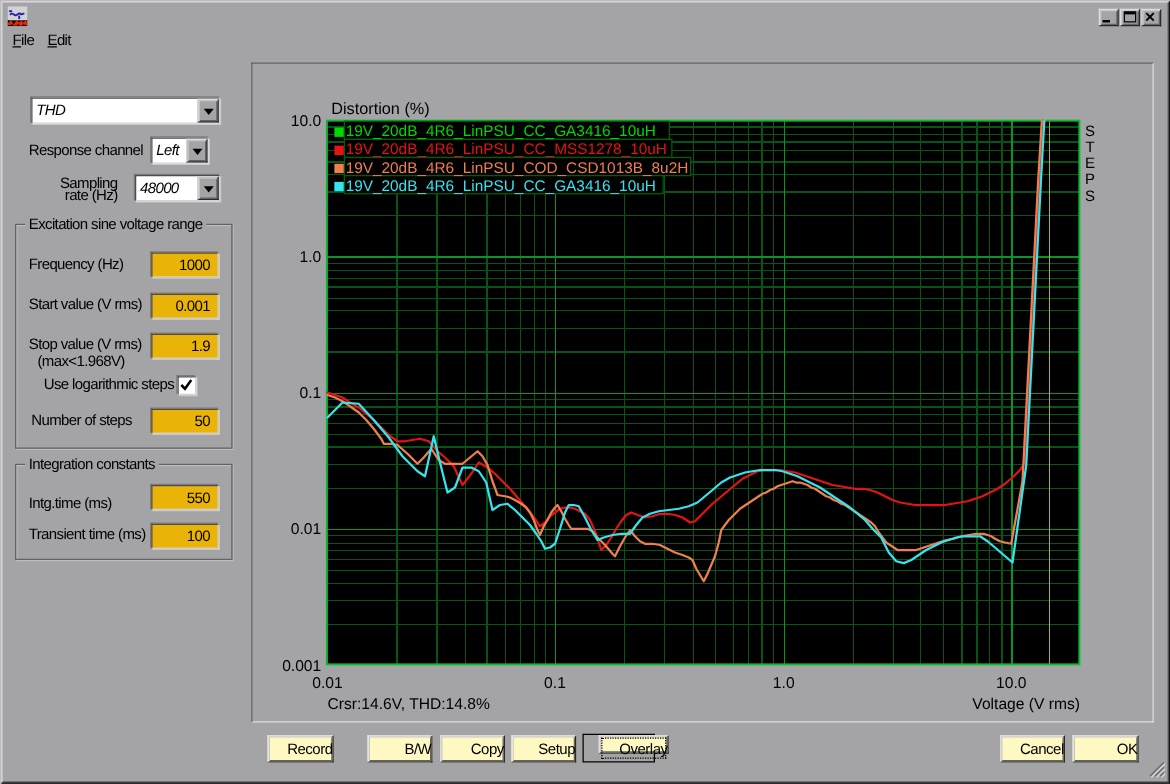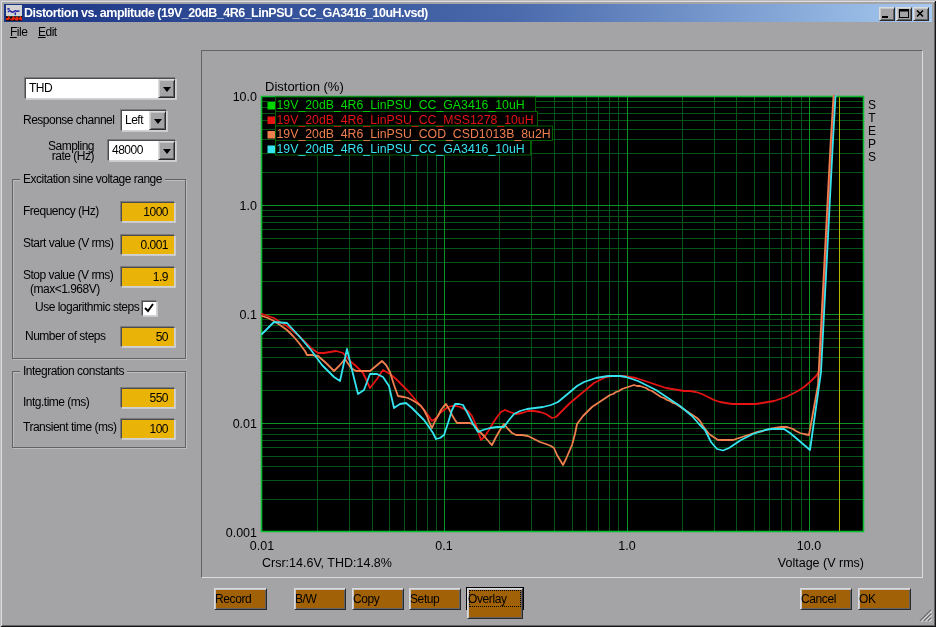--- a/index.html
+++ b/index.html
@@ -19,42 +19,39 @@
 .group{position:absolute;border:1px solid #636366;
  box-shadow:1px 1px 0 #bcbcbf, inset 1px 1px 0 #bcbcbf;}
 .gtitle{position:absolute;top:-7px;left:7px;background:#a4a4a7;padding:0 3px;
  font-size:12px;letter-spacing:-0.5px;line-height:13px;white-space:nowrap}
 .edit{position:absolute;background:#eab308;border:1px solid;
  border-color:#4c4c4f #d2d2d5 #d2d2d5 #4c4c4f;
  box-shadow:-1px -1px 0 #7b7b7e, 1px 1px 0 #cacacd;
  font-size:12px;letter-spacing:-0.5px;text-align:right;padding:2px 6px 0 0;color:#000}
 .combo{position:absolute;background:#fff;border:1px solid;
  border-color:#4c4c4f #d2d2d5 #d2d2d5 #4c4c4f;
- box-shadow:-1px -1px 0 #7b7b7e, 1px 1px 0 #cacacd;}
+ box-shadow:-1px -1px 0 #7b7b7e, 1px 1px 0 #cacacd;font-style:italic;}
 .ctext{position:absolute;left:3px;top:2px;font-size:12px;letter-spacing:-0.5px;color:#000;white-space:nowrap}
 .cbtn{position:absolute;right:0;top:0;bottom:0;width:17px;background:#a4a4a7;
  border:1px solid;border-color:#dcdcdf #2a2a2c #2a2a2c #dcdcdf;
  box-shadow:inset 1px 1px 0 #c6c6c9, inset -1px -1px 0 #636366;}
 .tri{position:absolute;left:50%;top:50%;margin:-2px 0 0 -4px;width:0;height:0;
  border-left:4px solid transparent;border-right:4px solid transparent;border-top:5px solid #000}
-.btn{position:absolute;background:#a16207;
+.btn{position:absolute;background:#fef9c3;
  border:1px solid;border-color:#dcdcdf #2a2a2c #2a2a2c #dcdcdf;
  box-shadow:inset 1px 1px 0 #c6c6c9, inset -1px -1px 0 #636366;
- font-size:12px;letter-spacing:-0.4px;color:#000;text-align:left;line-height:20px}
+ font-size:12px;letter-spacing:-0.4px;color:#000;text-align:right;line-height:20px}
 #chartpanel{position:absolute;left:201px;top:50px;width:722px;height:528px;
  border:1px solid;border-color:#636366 #dcdcdf #dcdcdf #636366;}
 .cbx{position:absolute;background:#fff;border:1px solid;
  border-color:#4c4c4f #d2d2d5 #d2d2d5 #4c4c4f;
  box-shadow:-1px -1px 0 #7b7b7e, 1px 1px 0 #cacacd;}
 
 </style></head><body>
 <div id="win">
-<div id="title">
-      <span id="ttext">Distortion vs. amplitude (19V_20dB_4R6_LinPSU_CC_GA3416_10uH.vsd)</span>
-    </div>
 <svg class="abs" style="left:6px;top:5px" width="16" height="16">
 <rect width="16" height="16" fill="#d2d2d2"></rect>
 <path d="M1.5,4.5 q1,-1.5 2,0 M2,7 q1.5,-2 3,-0.5 q1.5,1.5 3,0 q1.5,-1.5 3,0 l2.5,-0.8 M9,7.5 q1,2 0,3" stroke="#2424a8" stroke-width="1.5" fill="none"></path>
 <rect x="0" y="11" width="16" height="5" fill="#101010"></rect>
 <rect x="1" y="10.3" width="14" height="0.9" fill="#b8e4e4"></rect>
 <path d="M0,15 L0,13 L1.5,13 L2.8,10.5 L4,13.2 L5,14.5 L6.2,12.8 L7.5,10.8 L8.8,13 L10,12.6 L11,10.9 L12.2,13 L13.5,12.4 L14.5,10.8 L15.4,12.6 L16,12.4 L16,15.2 L14,15.2 L13,13.8 L12,15.4 L9.5,15.4 L8.6,13.8 L7.6,15.3 L4.6,15.3 L3.6,13.9 L2.6,15 Z" fill="#ee2408"></path>
 </svg>
 <div class="wbtn" style="left:879px;top:7px;width:16px;height:14px"></div>
 <div class="wbtn" style="left:896px;top:7px;width:16px;height:14px"></div>
 <div class="wbtn" style="left:913px;top:7px;width:16px;height:14px"></div>
@@ -210,21 +207,21 @@
     </div>
 <div class="lab" style="left:23px;top:396px;">Intg.time (ms)</div>
 <div class="edit" style="left:121px;top:388px;width:54px;height:20px">550</div>
 <div class="lab" style="left:23px;top:421px;">Transient time (ms)</div>
 <div class="edit" style="left:121px;top:419px;width:54px;height:20px">100</div>
 <div class="btn" style="left:214px;top:588px;width:53px;height:22px">Record</div>
 <div class="btn" style="left:294px;top:588px;width:52px;height:22px">B/W</div>
 <div class="btn" style="left:352px;top:588px;width:52px;height:22px">Copy</div>
 <div class="btn" style="left:409px;top:588px;width:52px;height:22px">Setup</div>
 <div class="abs" style="left:466px;top:587px;width:58px;height:23px;border:1px solid #000">
-      <div class="btn" style="left:0;top:0;width:56px;height:31px">Overlay<div class="abs" style="left:2px;top:2px;width:50px;height:15px;outline:1px dotted #000"></div></div>
+      <div class="btn" style="left:12px;top:0;width:56px;height:15px">Overlay<div class="abs" style="left:2px;top:2px;width:50px;height:15px;outline:1px dotted #000"></div></div>
     </div>
 <div class="btn" style="left:800px;top:588px;width:52px;height:22px">Cancel</div>
 <div class="btn" style="left:858px;top:588px;width:53px;height:22px">OK</div>
 <svg class="abs" style="left:919px;top:609px" width="13" height="13">
 <g stroke-width="1.2">
 <path d="M12,1 L1,12" stroke="#6a6a6d"></path>
         <path d="M13,2 L2,13" stroke="#d8d8db"></path>
 <path d="M12,5 L5,12" stroke="#6a6a6d"></path>
         <path d="M13,6 L6,13" stroke="#d8d8db"></path>
 <path d="M12,9 L9,12" stroke="#6a6a6d"></path>

